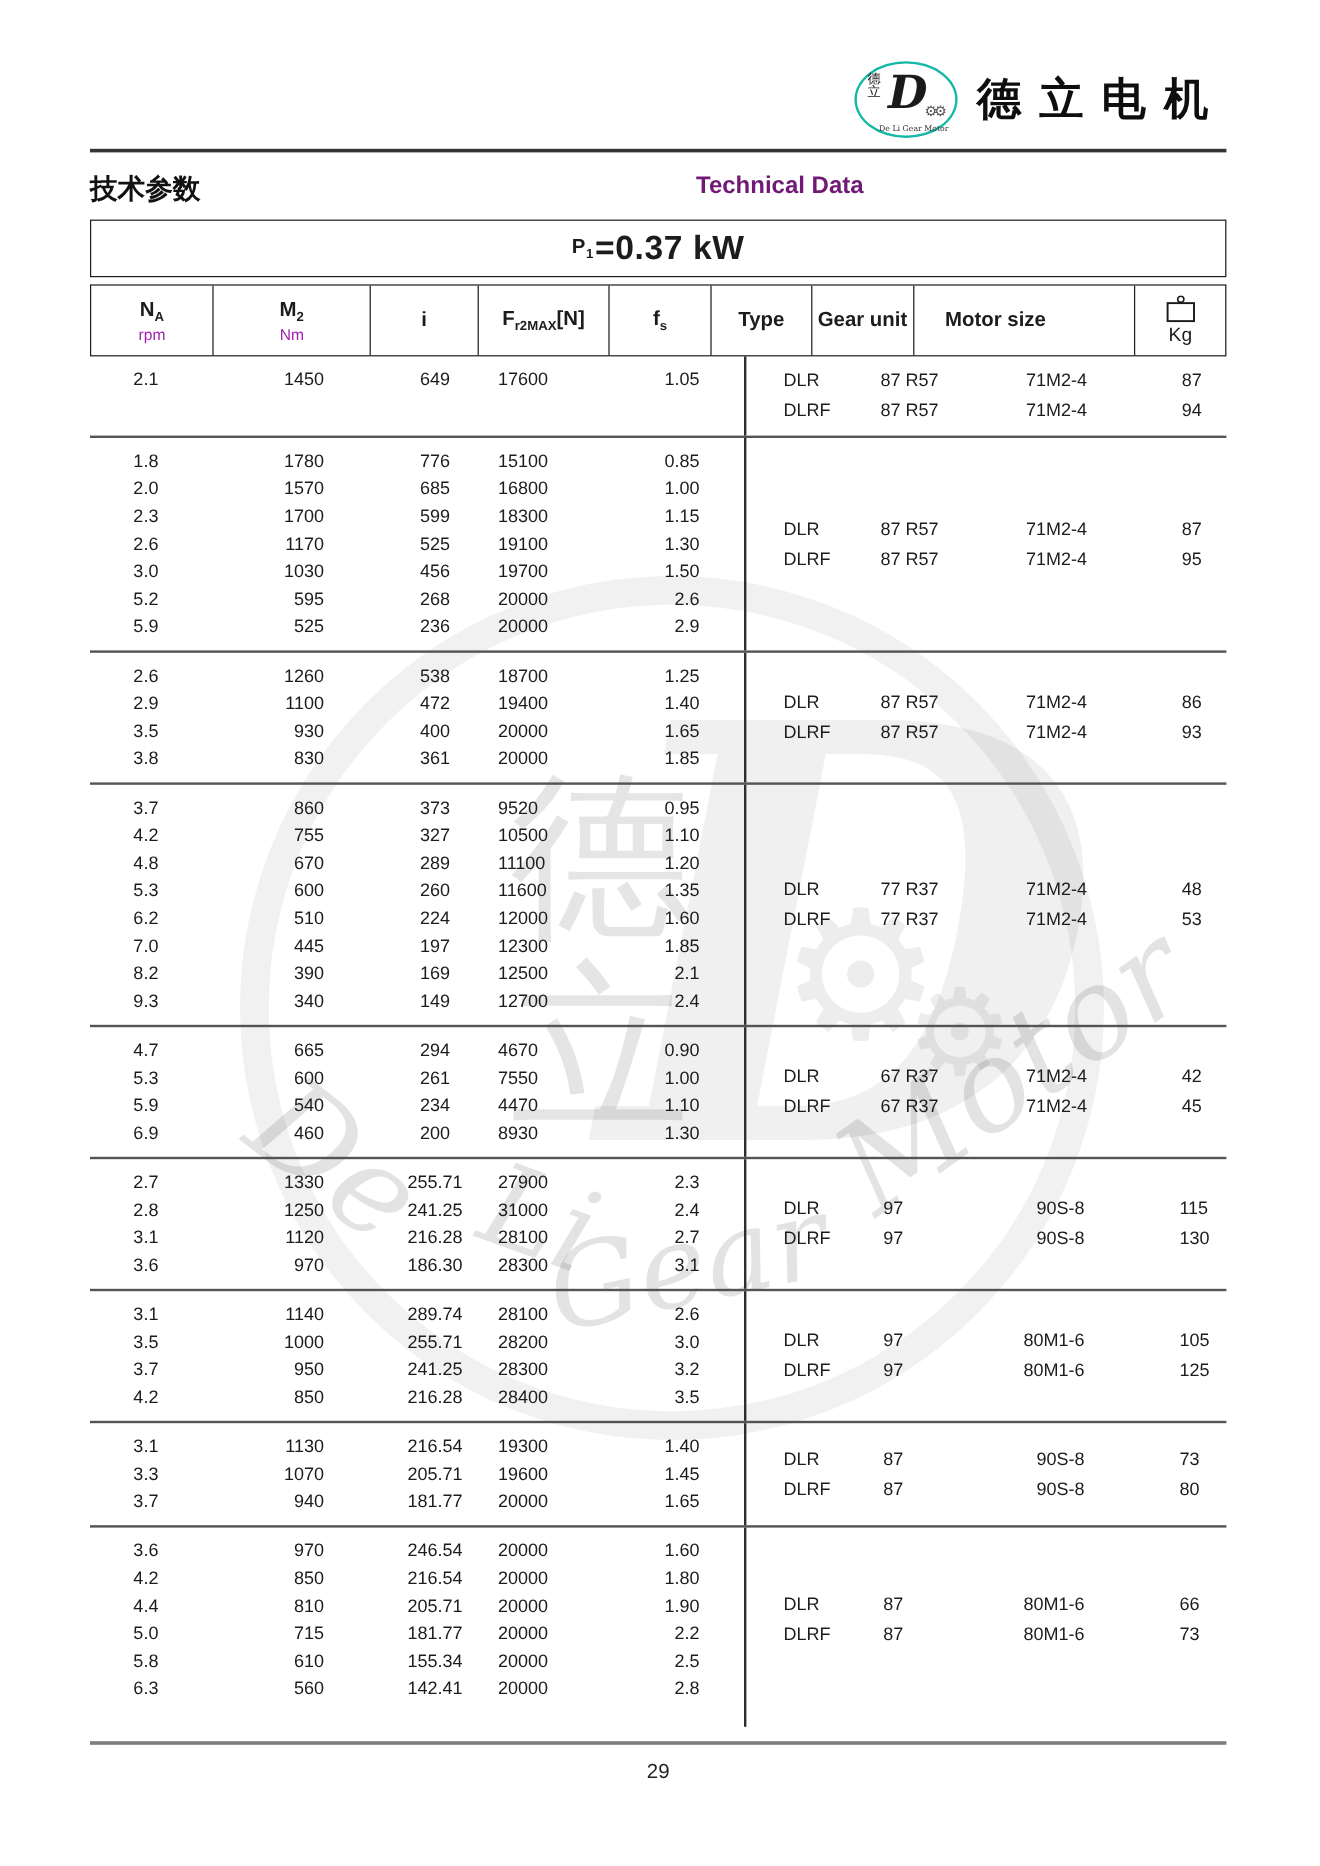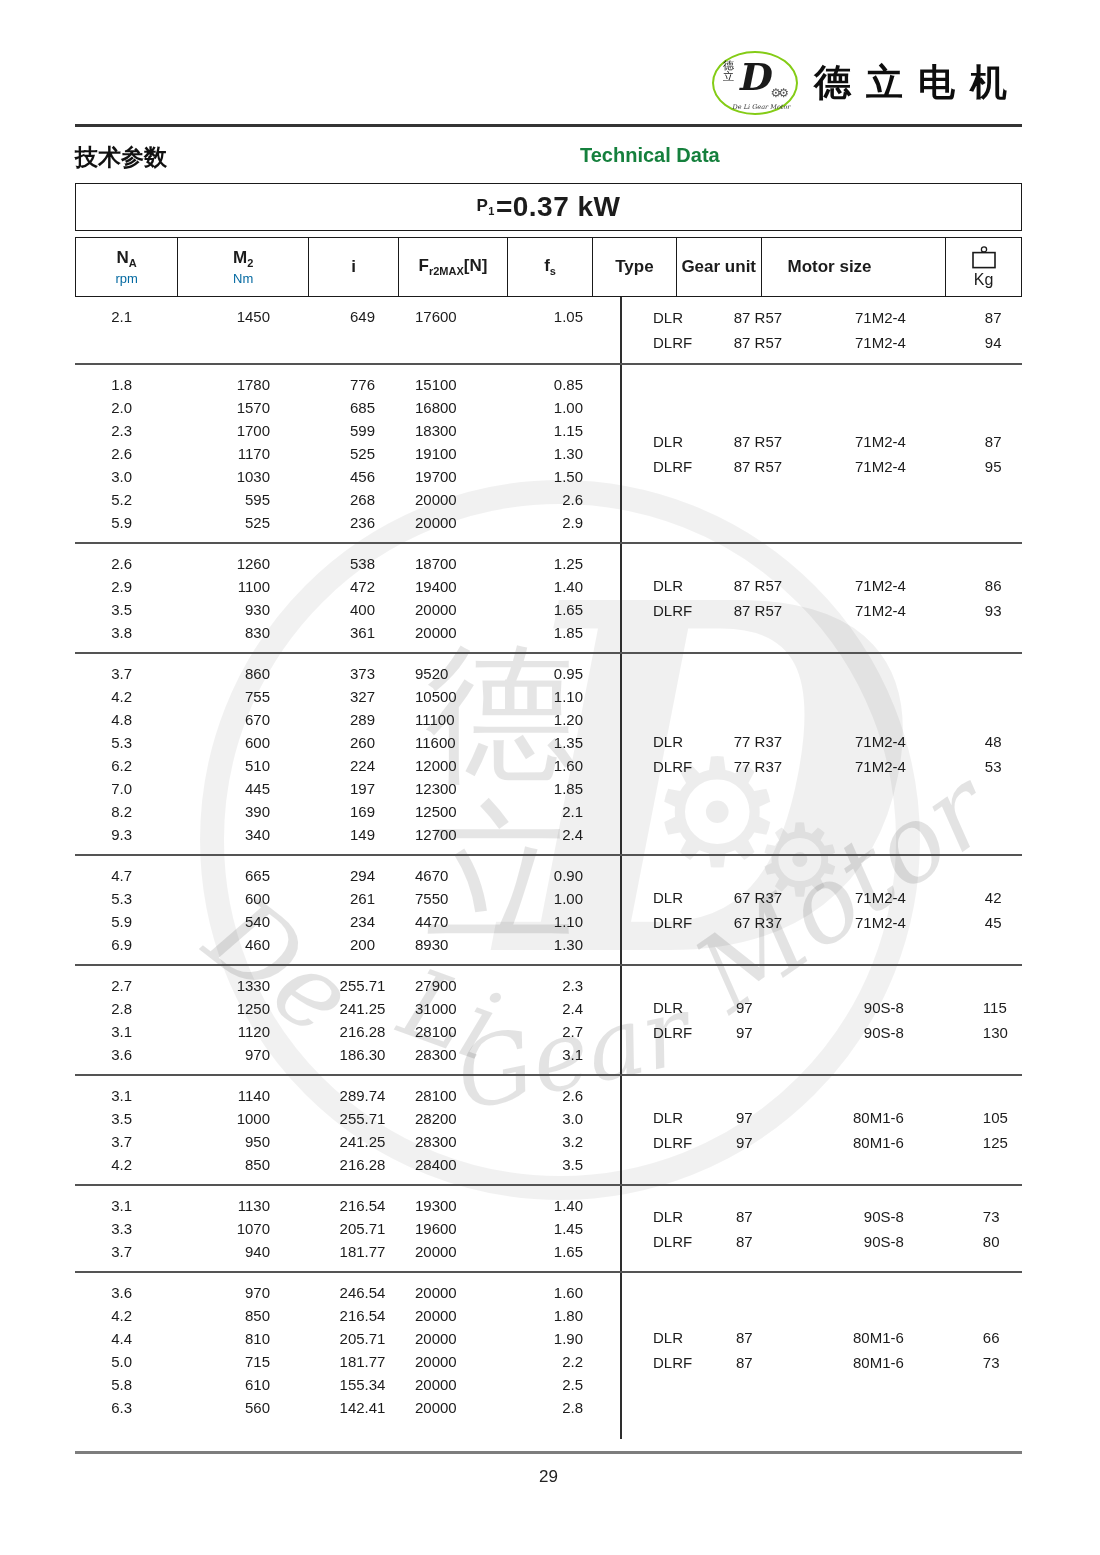--- a/index.html
+++ b/index.html
@@ -6,53 +6,53 @@
   html,body { background:#fff; }
   .page {
     position:relative; width:1100px; height:1555px; background:#ffffff;
     font-family:"Liberation Sans", sans-serif; color:#1c1c1c; overflow:hidden;
   }
   .content { position:relative; margin:0 78px 0 75px; z-index:1; }
 
   
   .masthead { padding-top:46px; display:flex; justify-content:flex-end; align-items:center; gap:16px; height:120px; }
   .logo-oval {
-    position:relative; width:86px; height:64px; border:2px solid #84cc16; border-radius:50%;
+    position:relative; width:86px; height:64px; border:2px solid #14b8a6; border-radius:50%;
     flex:0 0 auto;
   }
   .oval-cn { position:absolute; left:9px; top:7px; width:13px; font-size:11px; line-height:11px;
     font-family:"DejaVu Serif", serif; color:#151515; word-break:break-all; }
   .oval-d { position:absolute; left:26px; top:1px; font-family:"DejaVu Serif", serif;
     font-style:italic; font-weight:bold; font-size:38px; color:#1a1a1a; }
   .oval-gears { position:absolute; right:10px; bottom:13px; font-size:12px; color:#555; letter-spacing:-3px; }
   .oval-en { position:absolute; left:13px; right:0; bottom:2px; text-align:center; font-size:6.5px;
-    font-style:italic; font-family:"DejaVu Serif", serif; color:#333; white-space:nowrap; }
+    font-family:"DejaVu Serif", serif; color:#333; white-space:nowrap; }
   .brand-cn { font-family:"DejaVu Serif", serif; font-weight:bold; font-size:37px;
     letter-spacing:15px; color:#0e0e0e; white-space:nowrap; }
 
   .top-rule { height:3px; background:#343434; margin-top:4px; }
 
   
   .title-row { position:relative; margin-top:15px; height:30px; }
   .title-cn { position:absolute; left:0; top:0; font-size:23px; font-weight:bold; color:#111; }
-  .title-en { position:absolute; left:505px; top:2px; font-size:20px; font-weight:bold; color:#15803d; }
+  .title-en { position:absolute; left:505px; top:2px; font-size:20px; font-weight:bold; color:#701a75; }
 
   .power-box { margin-top:11px; height:48px; border:1.5px solid #1a1a1a;
     display:flex; align-items:center; justify-content:center; }
   .p-prefix { font-weight:bold; font-size:17px; letter-spacing:0.5px; }
   .p-prefix sub { font-size:11px; }
   .p-value { font-weight:bold; font-size:28px; letter-spacing:0.5px; margin-left:1px; }
 
   
   .thead { margin-top:6px; height:60px; border:1.5px solid #1a1a1a; display:flex; }
   .th { display:flex; flex-direction:column; align-items:center; justify-content:center; gap:1px; }
   .th + .th { border-left:1px solid #1a1a1a; }
   .th-main { font-weight:bold; font-size:17px; }
   .th-main sub { font-size:11px; }
-  .th-sub { font-size:13px; color:#0369a1; }
+  .th-sub { font-size:13px; color:#a21caf; }
   .kg-icon { display:block; margin-bottom:1px; }
   .th-kg-label { font-size:16px; }
 
   .c-na   { width:107px; }
   .c-m2   { width:138px; }
   .c-i    { width:95px;  }
   .c-fr   { width:115px; }
   .c-fs   { width:90px;  }
   .c-type { width:88px;  }
   .c-gear { width:90px;  }

